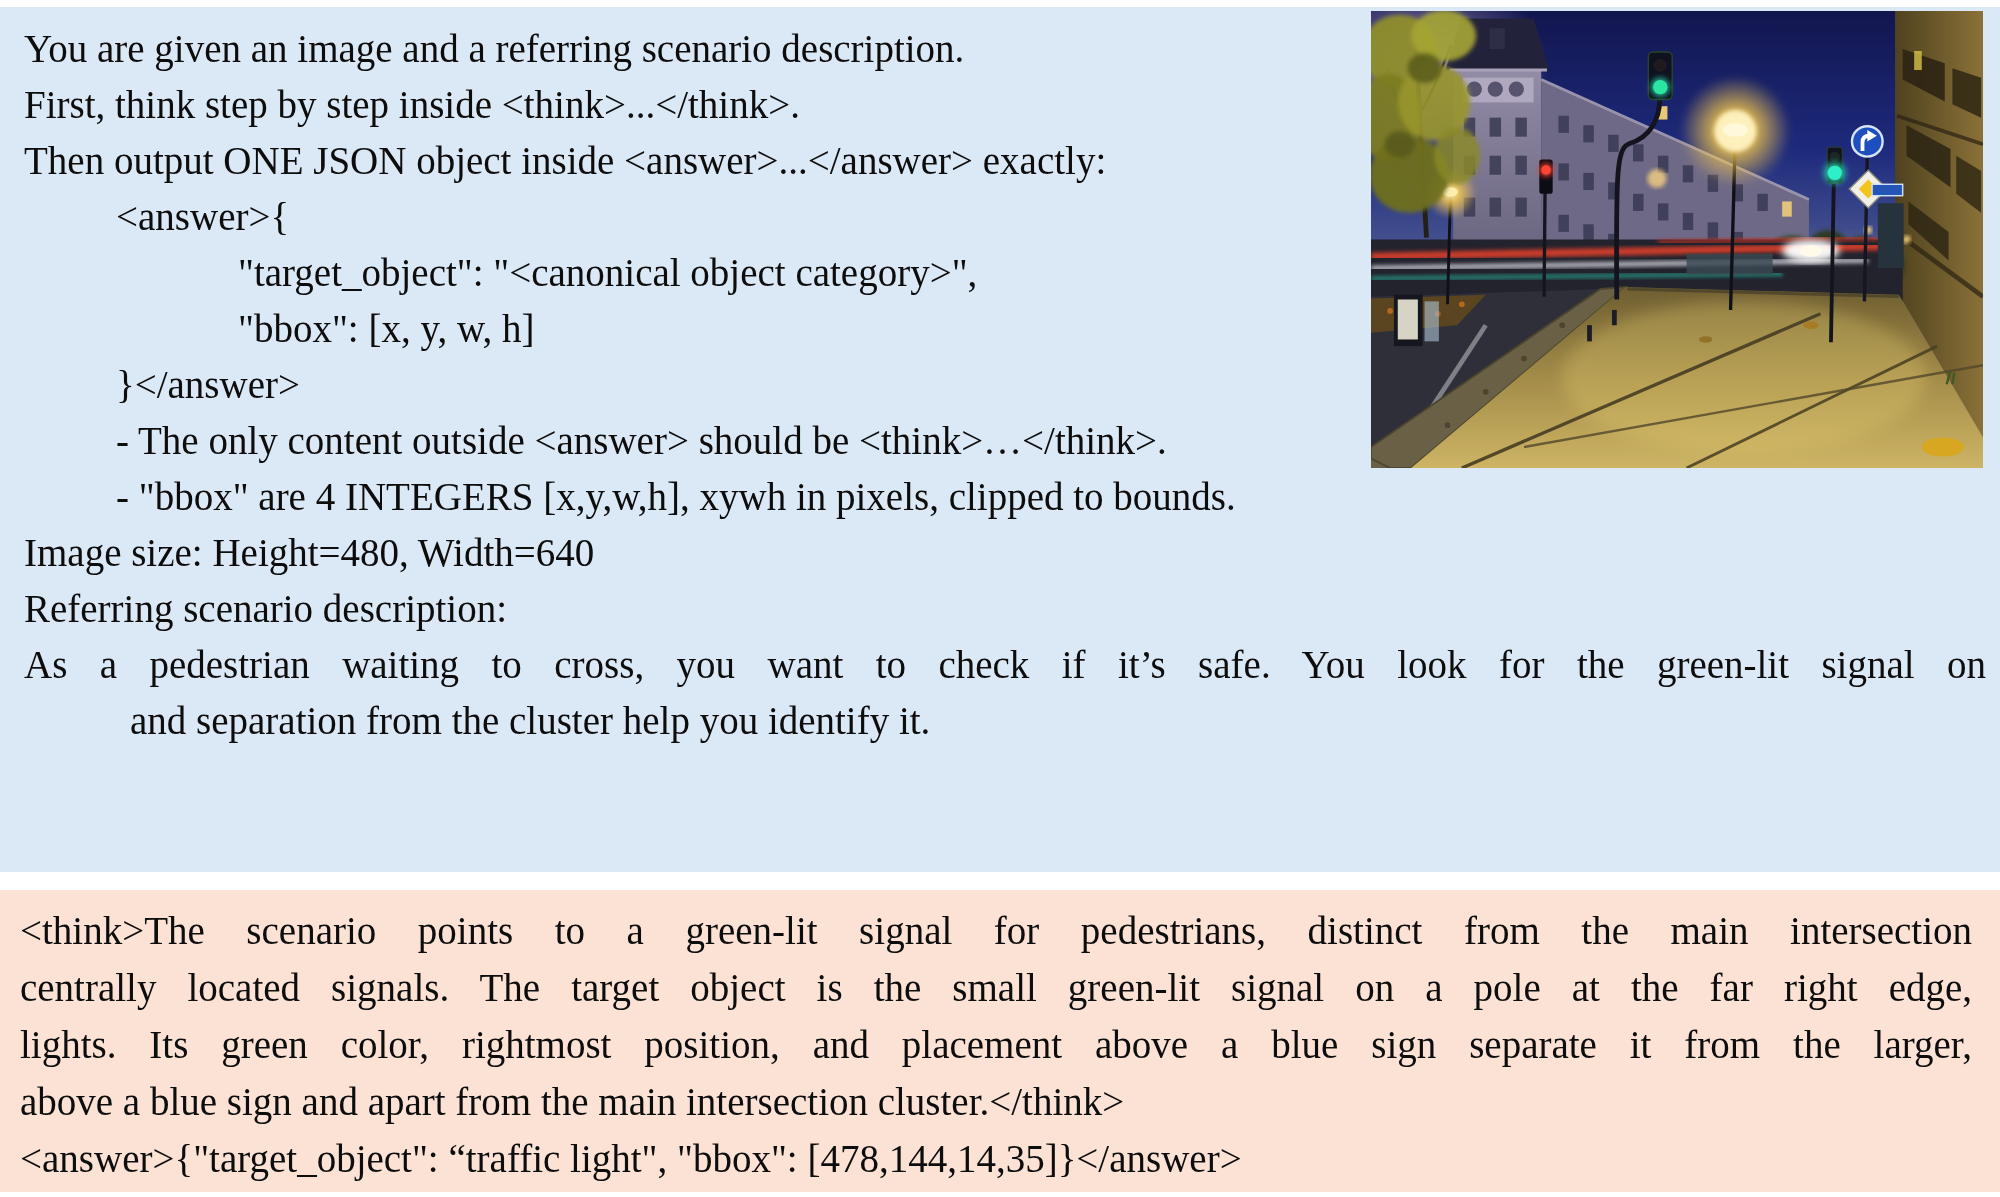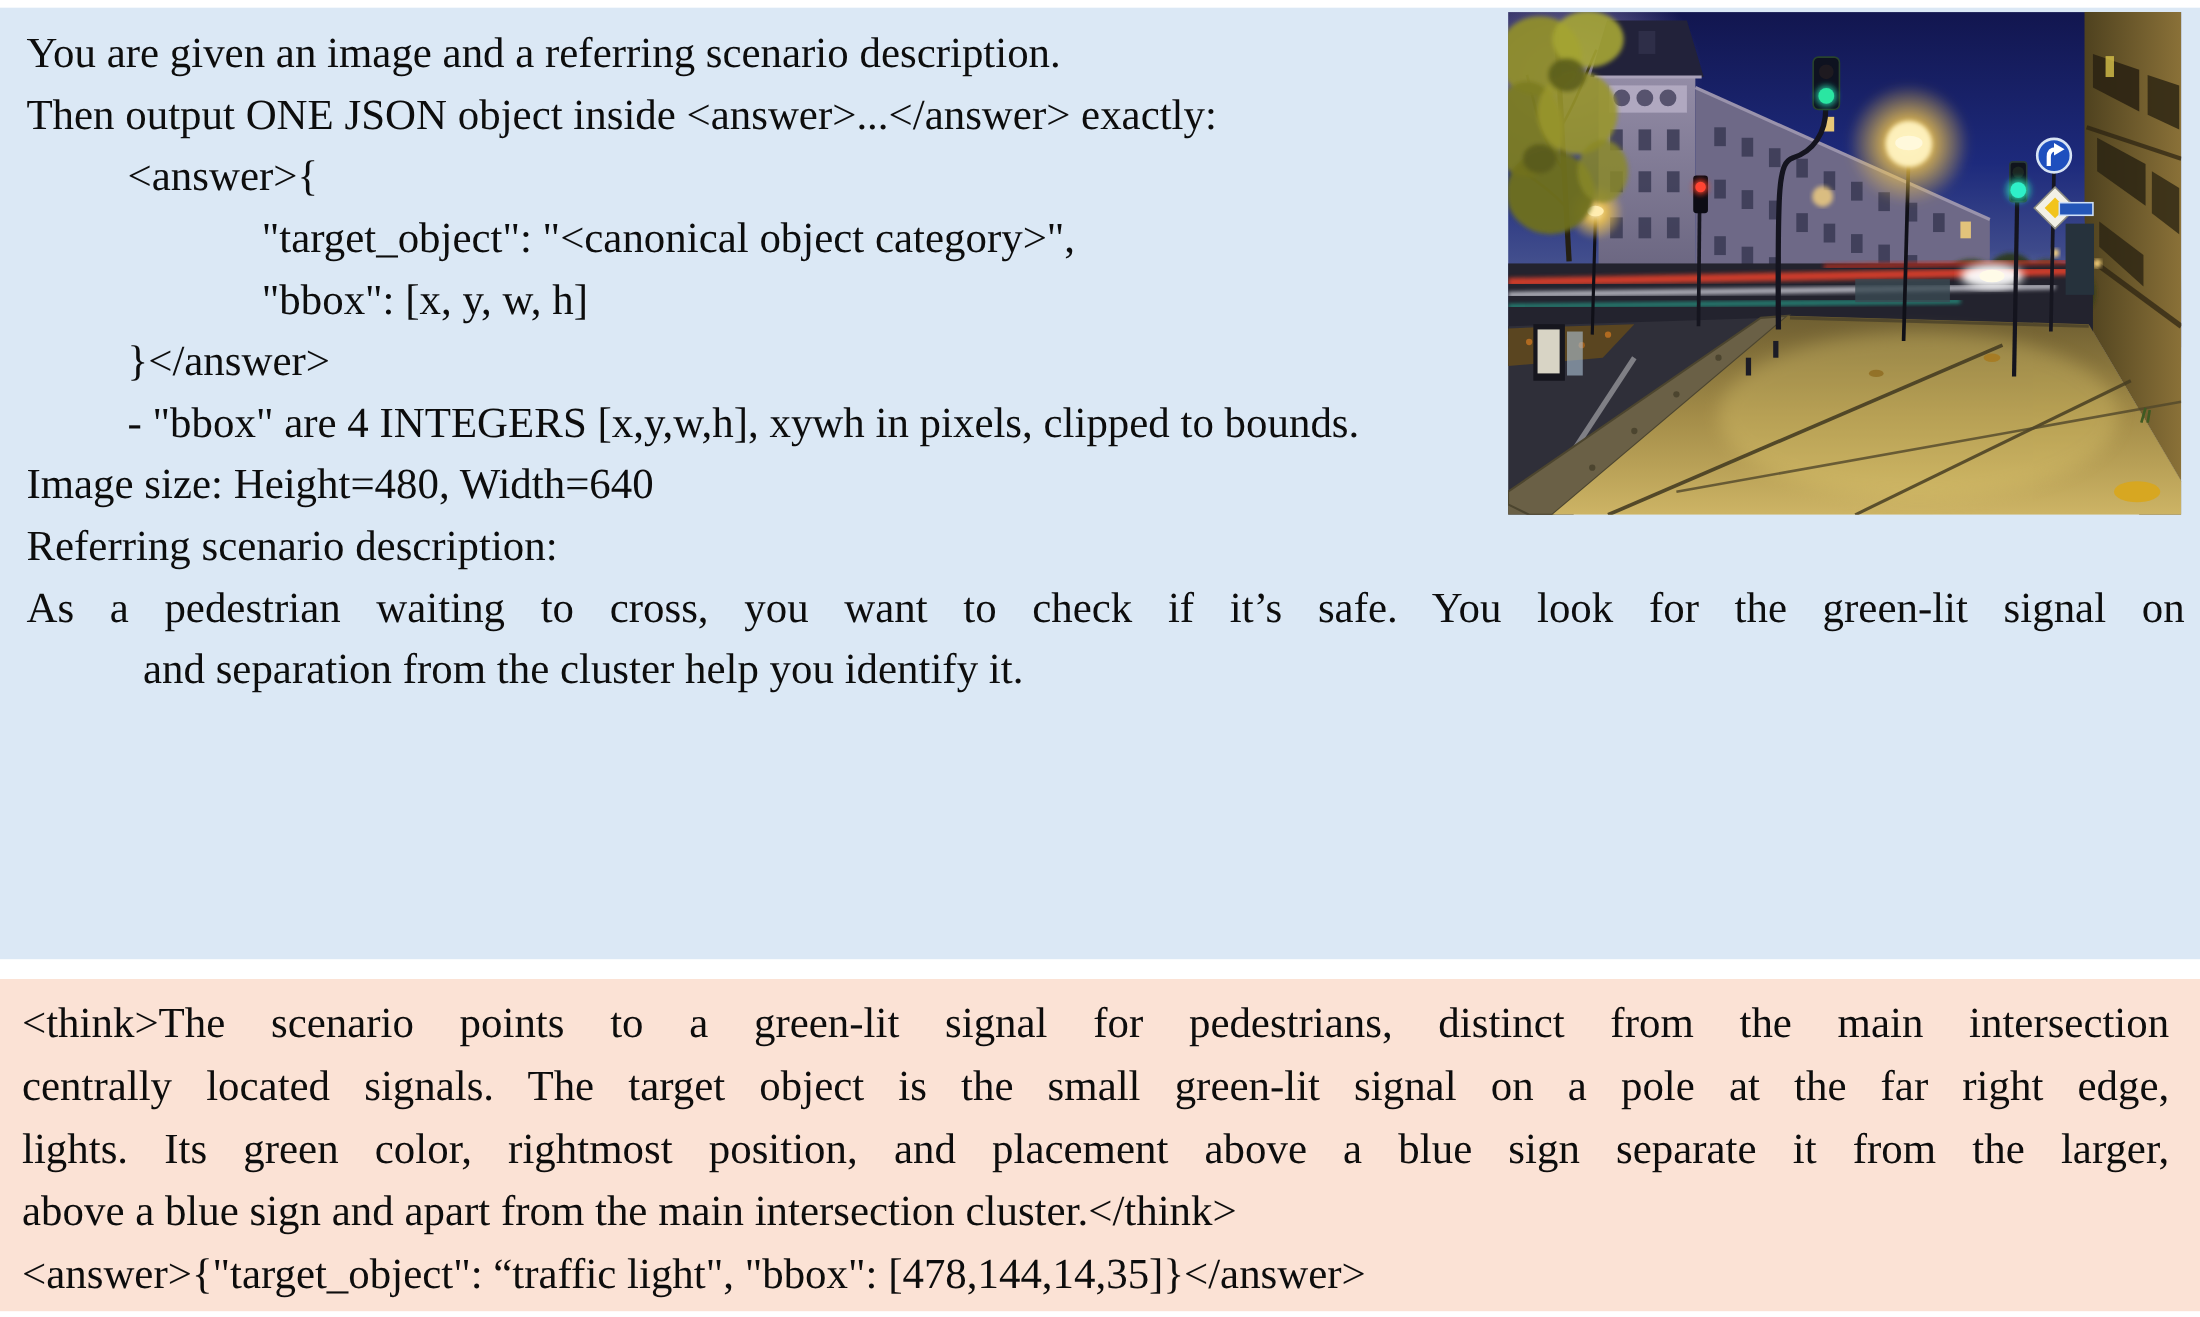--- a/index.html
+++ b/index.html
@@ -20,25 +20,27 @@
   .photo{position:absolute;left:1371px;top:11px;width:612px;height:457px;margin:0;padding:0;
          line-height:0;}
 </style>
 </head>
 <body>
 
 <div class="page">
 
   <section class="panel prompt-panel">
     <div class="line">You are given an image and a referring scenario description.</div>
+    <div class="line">First, think step by step inside &lt;think&gt;...&lt;/think&gt;.</div>
     <div class="line">Then output ONE JSON object inside &lt;answer&gt;...&lt;/answer&gt; exactly:</div>
     <div class="line ind1">&lt;answer&gt;{</div>
     <div class="line ind2">"target_object": "&lt;canonical object category&gt;",</div>
     <div class="line ind2">"bbox": [x, y, w, h]</div>
     <div class="line ind1">}&lt;/answer&gt;</div>
+    <div class="line ind1">- The only content outside &lt;answer&gt; should be &lt;think&gt;…&lt;/think&gt;.</div>
     <div class="line ind1">- "bbox" are 4 INTEGERS [x,y,w,h], xywh in pixels, clipped to bounds.</div>
     <div class="line">Image size: Height=480, Width=640</div>
     <div class="line bold">Referring scenario description:</div>
     <div class="line para">As a pedestrian waiting to cross, you want to check if it’s safe. You look for the green-lit signal on</div>
     <div class="line para-end">and separation from the cluster help you identify it.</div>
   </section>
 
   <figure class="photo">
     <svg width="612" height="457" viewBox="0 0 640 480" preserveAspectRatio="none" xmlns="http://www.w3.org/2000/svg">
       <defs>

